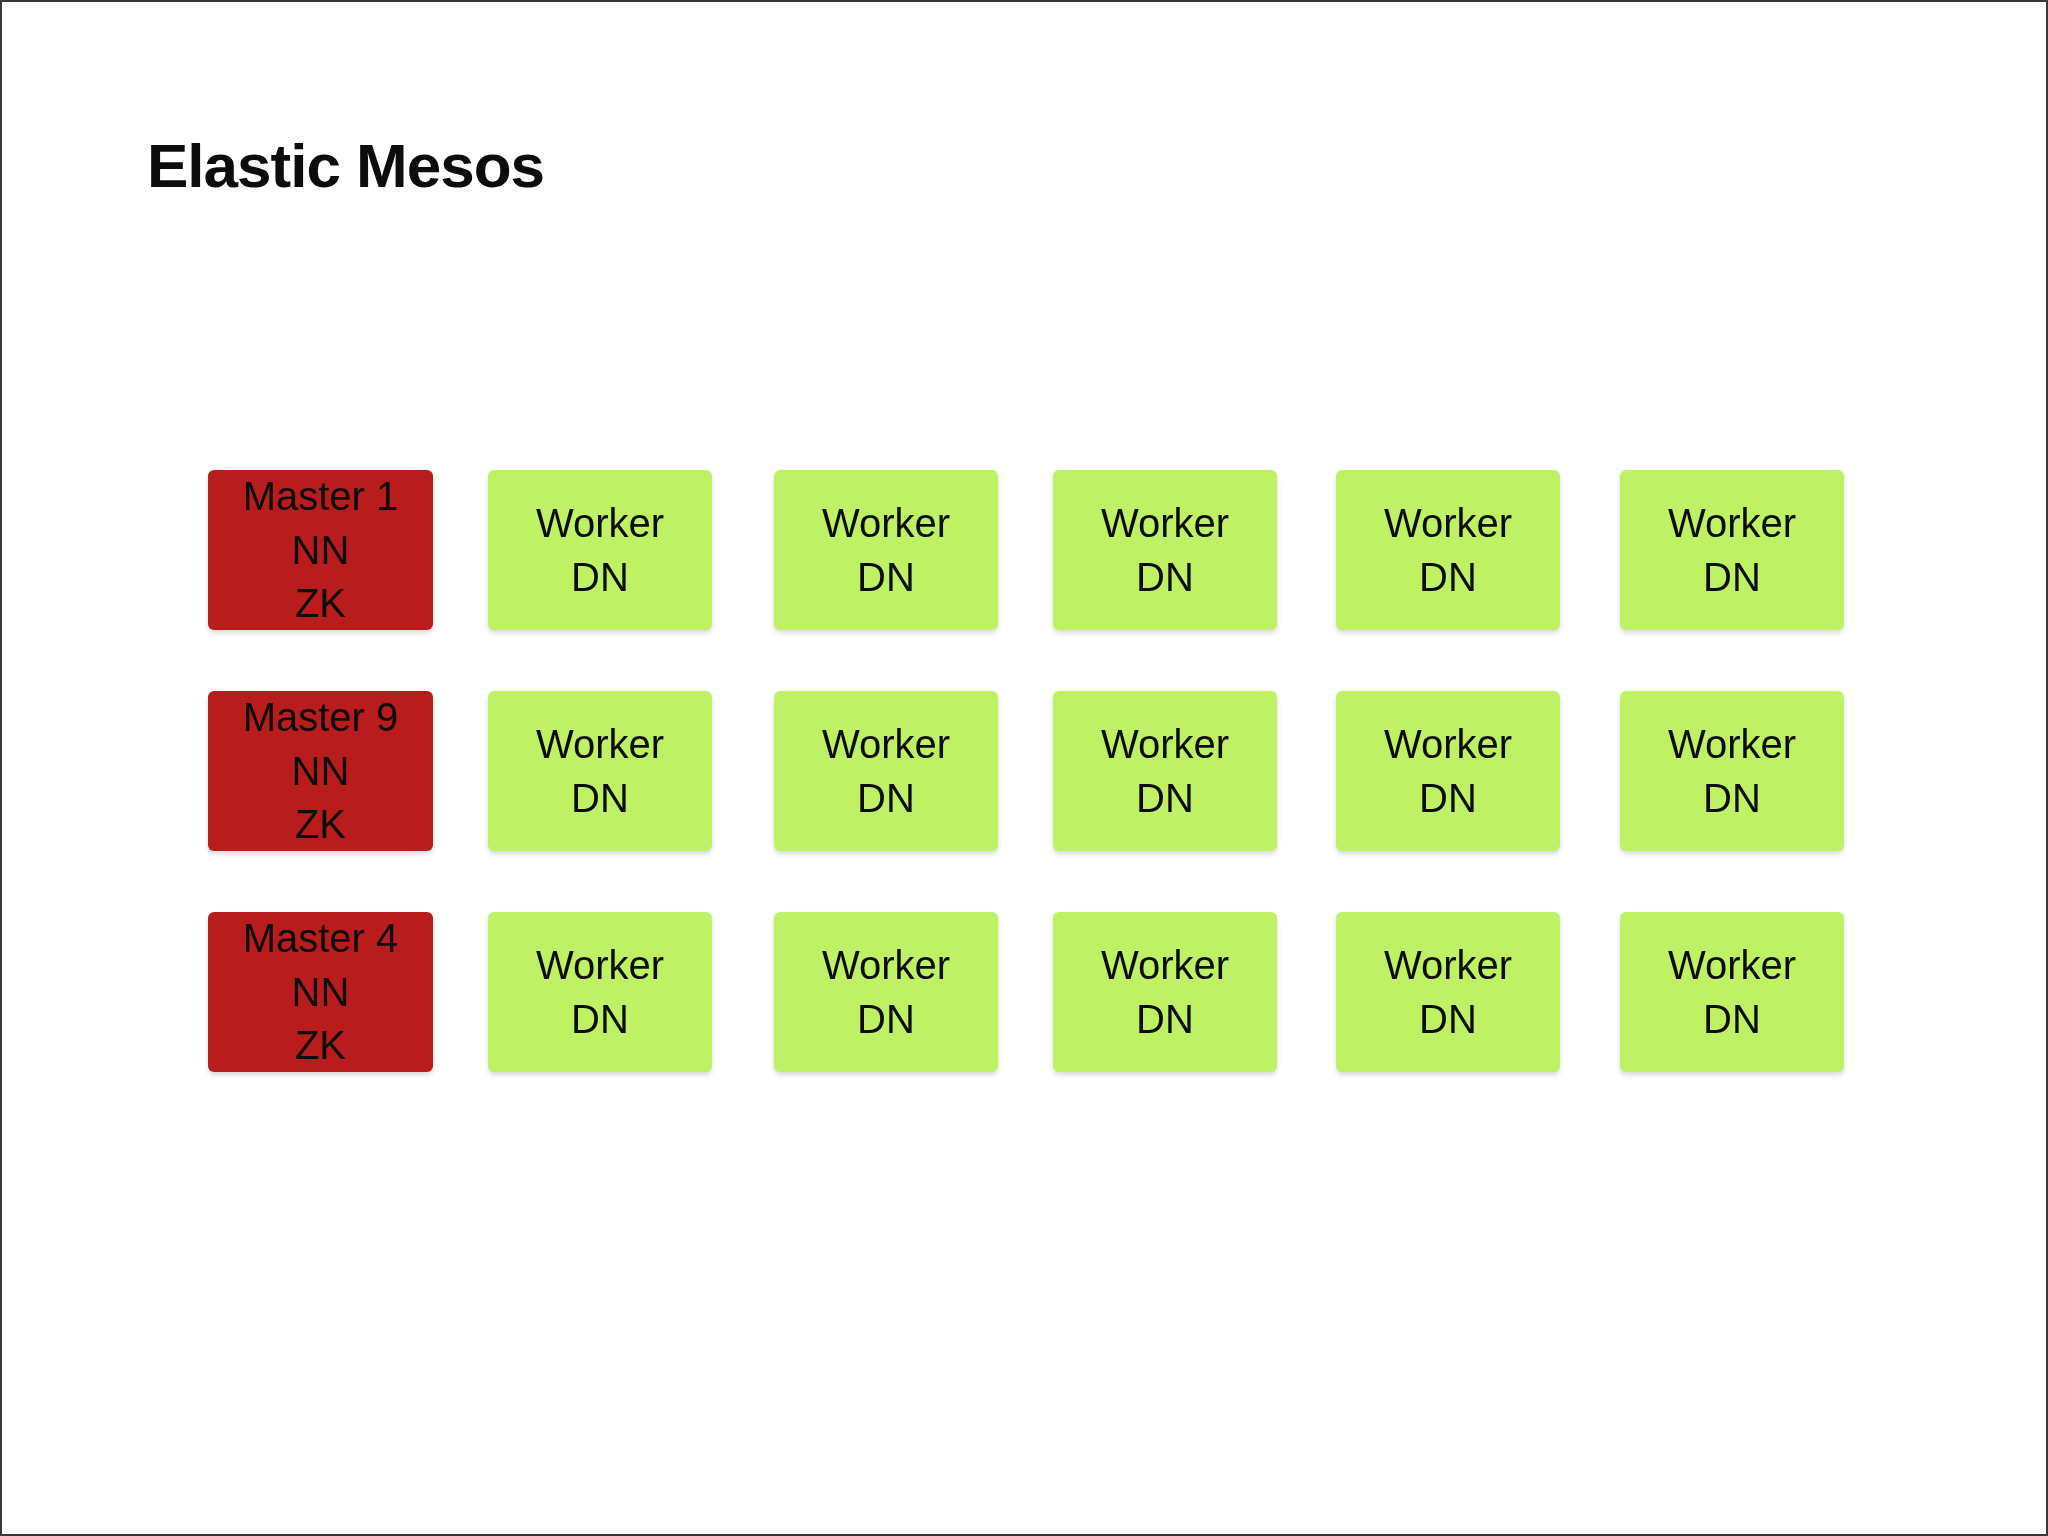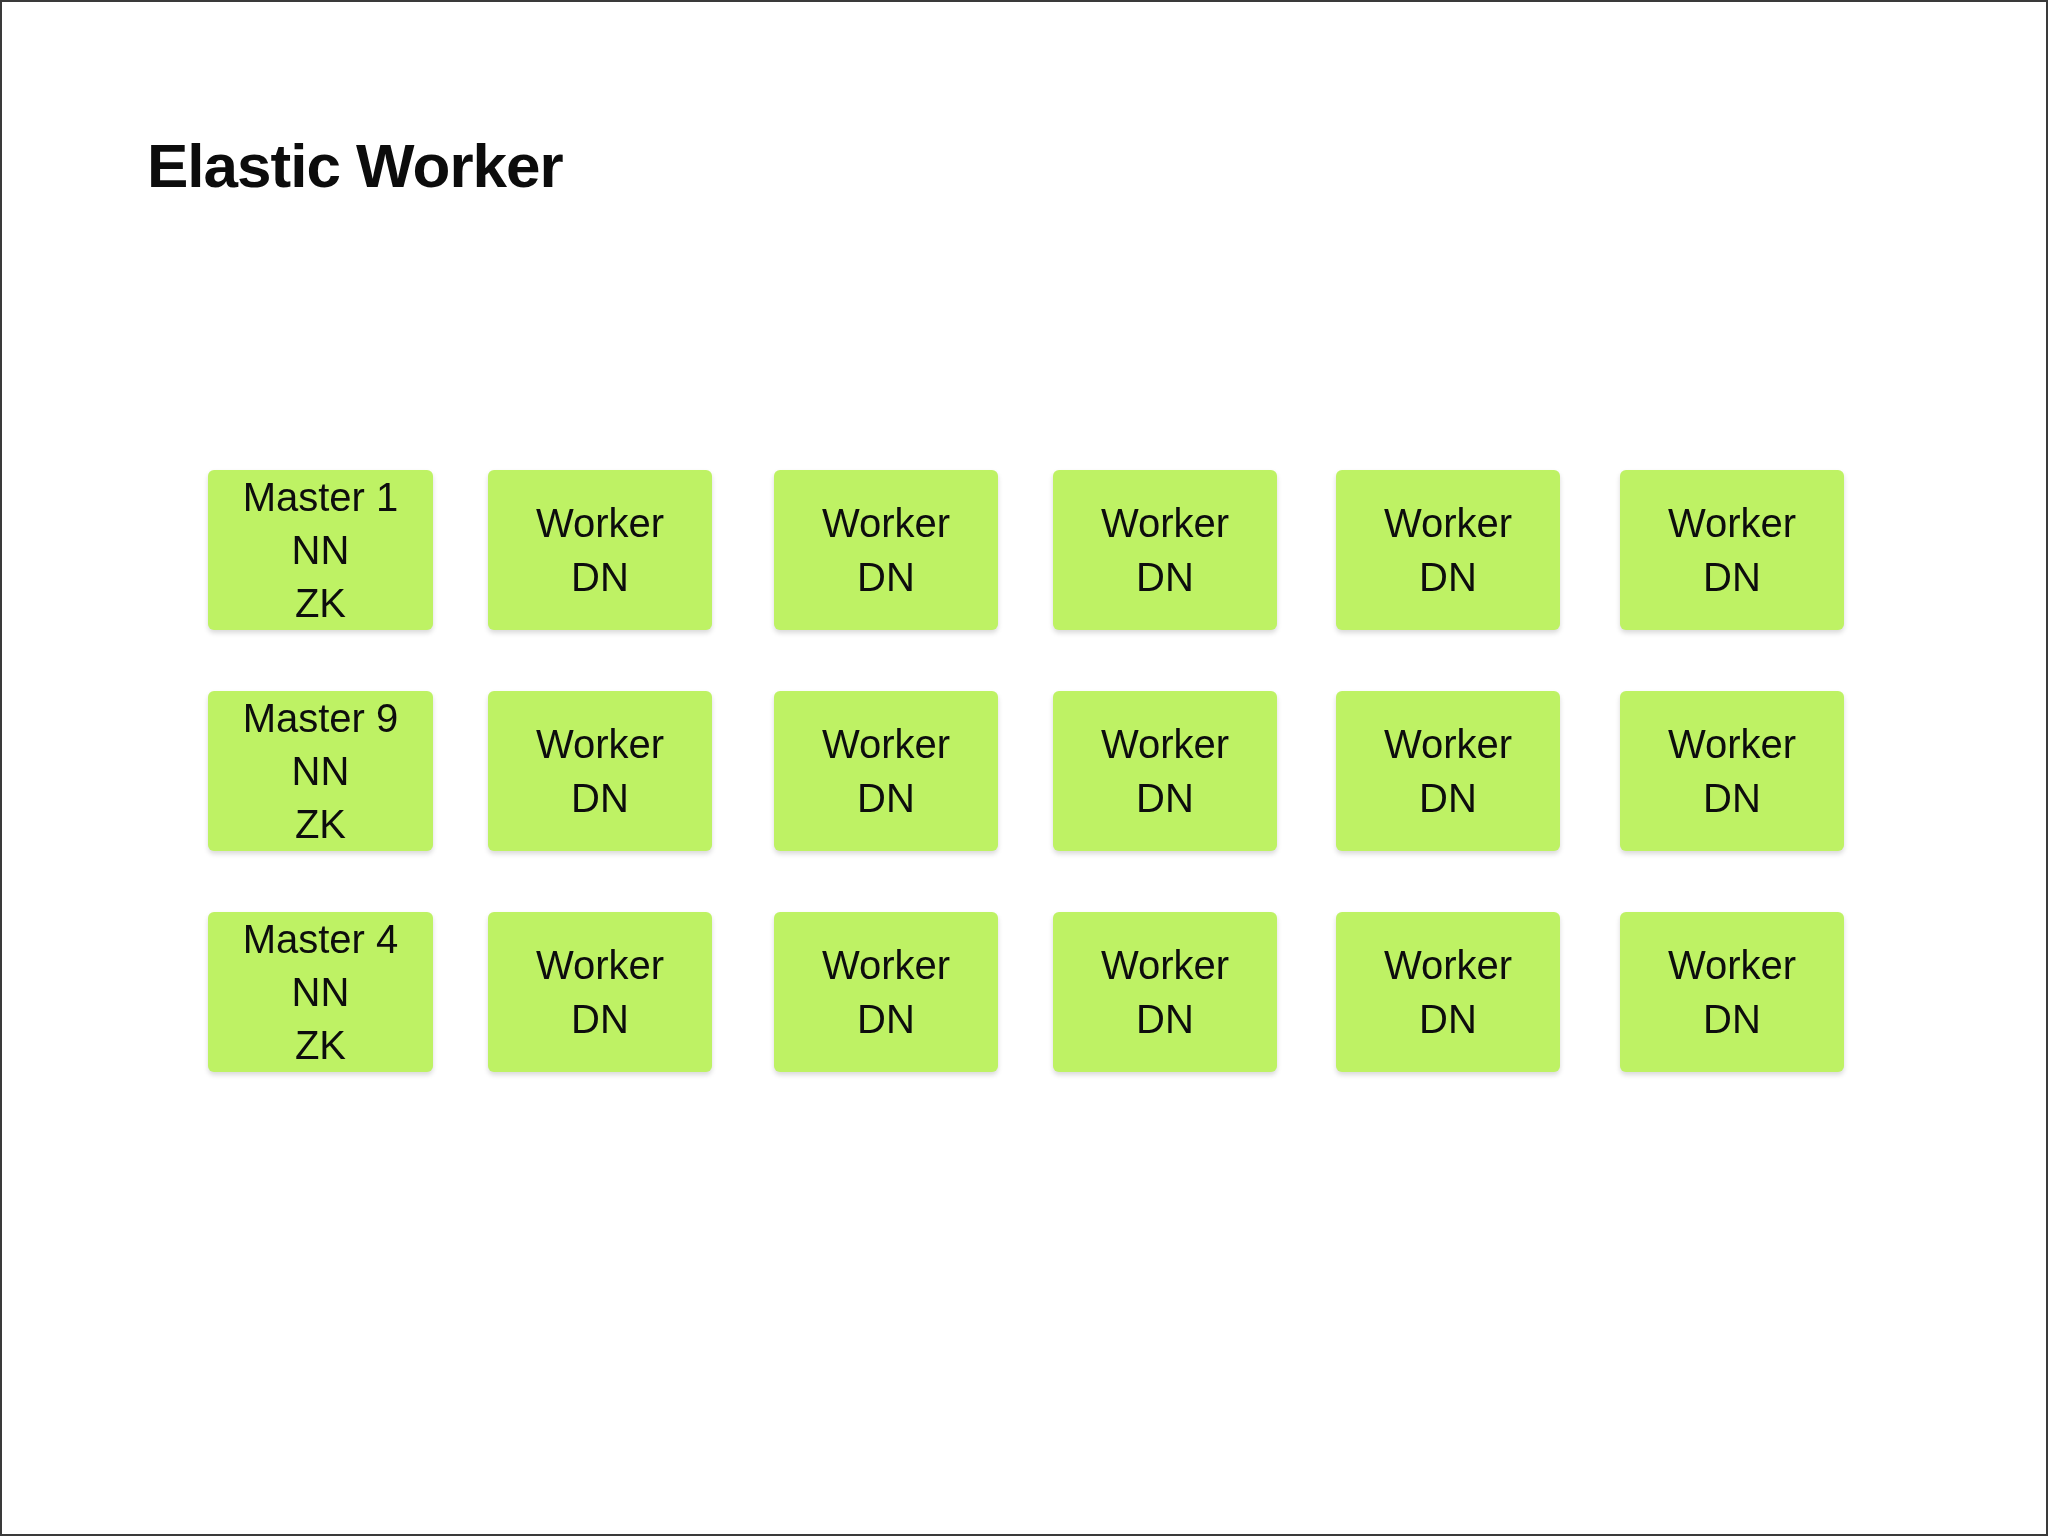--- a/index.html
+++ b/index.html
@@ -39,22 +39,23 @@
     align-items: center;
     text-align: center;
     color: #0d0d0d;
   }
   .box .line {
     font-size: 40px;
     line-height: 54px;
     white-space: nowrap;
   }
   .master {
-    background: #bef264;
+    background: #b91c1c;
     width: 225px;
+    justify-content: space-between;
   }
   .master .line { line-height: 53px; }
   .worker {
     background: #bef264;
   }
   
   .col0 { left: 206px; }
   .col1 { left: 486px; }
   .col2 { left: 772px; }
   .col3 { left: 1051px; }
@@ -63,21 +64,21 @@
   
   .row0 { top: 468px; }
   .row1 { top: 689px; }
   .row2 { top: 910px; }
 </style>
 </head>
 <body>
 
 <div class="canvas">
 
-  <div class="slide-title">Elastic Worker</div>
+  <div class="slide-title">Elastic Mesos</div>
 
   <div class="box master col0 row0">
     <div class="line">Master 1</div>
     <div class="line">NN</div>
     <div class="line">ZK</div>
   </div>
   <div class="box worker col1 row0">
     <div class="line">Worker</div>
     <div class="line">DN</div>
   </div>

